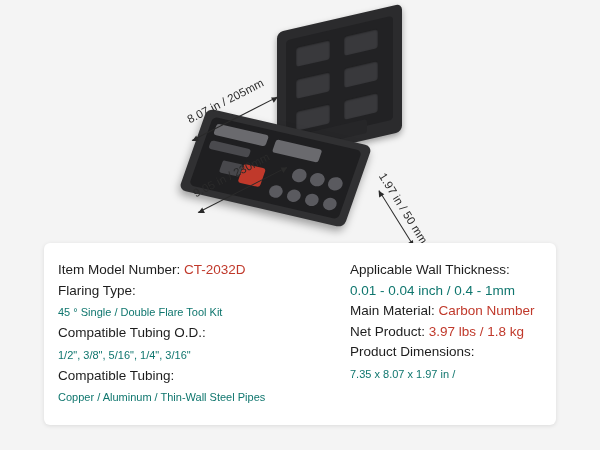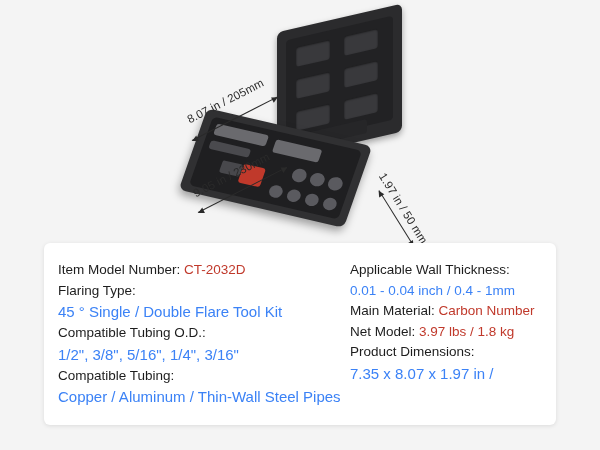--- a/index.html
+++ b/index.html
@@ -169,24 +169,24 @@
   .spec-col.left  { width: 300px; }
   .spec-col.right { width: 212px; padding-left: 6px; }
 
   .spec-line {
     font-size: 13.5px;
     line-height: 20.5px;
     color: #1d1d1d;
     white-space: nowrap;
   }
   .spec-line.val {
-    color: #3b82f6;
+    color: #0f766e;
   }
   .spec-line.big {
-    font-size: 15px;
+    font-size: 11px;
     line-height: 22px;
   }
   .spec-line .inline-val {
     color: #c0392b;
   }
 </style>
 </head>
 <body>
 
 <div id="product-area">
@@ -251,19 +251,19 @@
   </div>
 
   <div class="spec-col right">
     <div class="spec-line">Applicable Wall Thickness:</div>
     <div class="spec-line val">0.01 - 0.04 inch / 0.4 - 1mm</div>
     <div class="spec-line">
       <span>Main Material:</span>
       <span class="inline-val">Carbon Number</span>
     </div>
     <div class="spec-line">
-      <span>Net Model:</span>
+      <span>Net Product:</span>
       <span class="inline-val">3.97 lbs / 1.8 kg</span>
     </div>
     <div class="spec-line">Product Dimensions:</div>
     <div class="spec-line val big">7.35 x 8.07 x 1.97 in /</div>
   </div>
 </div>
 
 </body></html>

